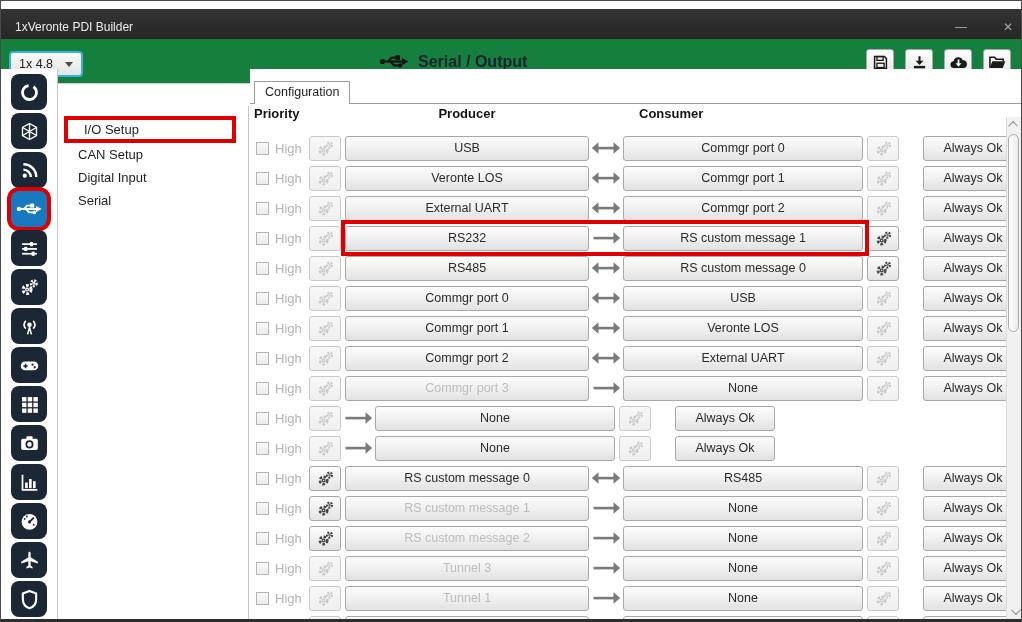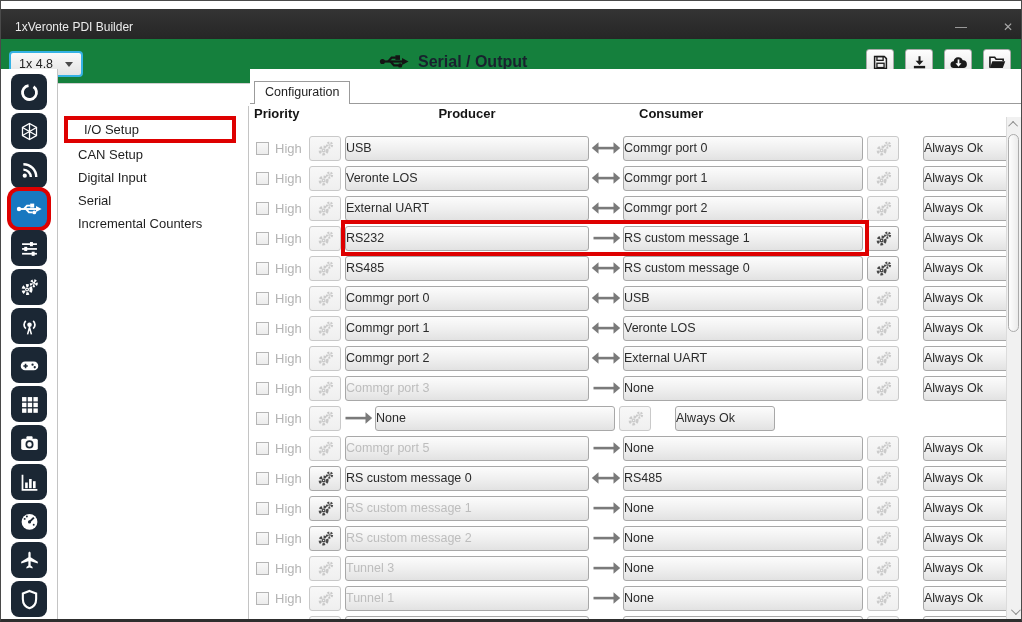--- a/index.html
+++ b/index.html
@@ -70,21 +70,21 @@
   .cb{ width:13px; height:13px; border:1px solid #b5b5b5; background:linear-gradient(#f8f8f8,#ececec);
        margin-right:6px; flex:none; cursor:default; }
   .hi{ width:34px; font-size:13px; color:#b4b4b4; flex:none; }
   .gbtn{ width:32px; height:25px; border:1px solid #a8a8a8; border-radius:3px; flex:none;
          background:linear-gradient(#fcfcfc,#e4e4e4); display:flex; align-items:center;
          justify-content:center; color:#474747; cursor:default; }
   .gbtn svg{ width:17px; height:17px; }
   .gbtn.dis{ border-color:#c9c9c9; color:#cbcbcb; background:linear-gradient(#f8f8f8,#efefef); }
   .pbtn,.cbtn,.sbtn{ height:25px; border:1px solid #a8a8a8; border-radius:3px;
          background:linear-gradient(#fcfcfc 0%,#f0f0f0 50%,#e2e2e2 100%);
-         font-size:12.5px; color:#2b2b2b; line-height:23px;
+         font-size:12.5px; color:#2b2b2b; text-align:center; line-height:23px;
          overflow:hidden; flex:none; cursor:default; }
   .pbtn{ width:244px; margin-left:4px; }
   .pbtn.txt-dis{ color:#bdbdbd; }
   .arrow-box{ width:34px; display:flex; justify-content:center; flex:none; }
   .cbtn{ width:240px; }
   .io-row .gbtn.g2{ margin-left:4px; }
   .sbtn{ width:100px; margin-left:24px; }
   .row-hl{ position:absolute; left:91px; width:528px; top:-3px; bottom:-3px;
            border:4px solid #de0000; pointer-events:none; z-index:3; }
 
@@ -344,21 +344,20 @@
             <use href="#i-shield"></use>
           </svg>
         </div>
       </div>
 
     <div class="menu-panel">
         <div class="menu-item highlighted">I/O Setup</div>
         <div class="menu-item">CAN Setup</div>
         <div class="menu-item">Digital Input</div>
         <div class="menu-item">Serial</div>
-        <div class="menu-item">Incremental Counters</div>
       </div>
 
     <div class="content">
       <div class="tab">Configuration</div>
       <div class="strip-line"></div>
 
       <div class="grid-header">
         <span class="h-priority">Priority</span>
         <span class="h-producer">Producer</span>
         <span class="h-consumer">Consumer</span>
@@ -603,21 +602,20 @@
             <div class="sbtn">Always Ok</div>
           </div>
           <div class="io-row">
             <span class="cb"></span>
             <span class="hi">High</span>
             <div class="gbtn dis">
               <svg>
                 <use href="#i-gear2"></use>
               </svg>
             </div>
-            <div class="pbtn txt-dis">Commgr port 5</div>
             <span class="arrow-box">
               <svg width="30" height="14" viewBox="0 0 30 14">
                 <rect x="2.5" y="5.8" width="22" height="2.6" fill="#7a7a7a"></rect>
                 <polygon points="22.5,1.2 29.2,7 22.5,12.8" fill="#7a7a7a"></polygon>
               </svg>
             </span>
             <div class="cbtn">None</div>
             <div class="gbtn g2 dis">
               <svg>
                 <use href="#i-gear2"></use>

